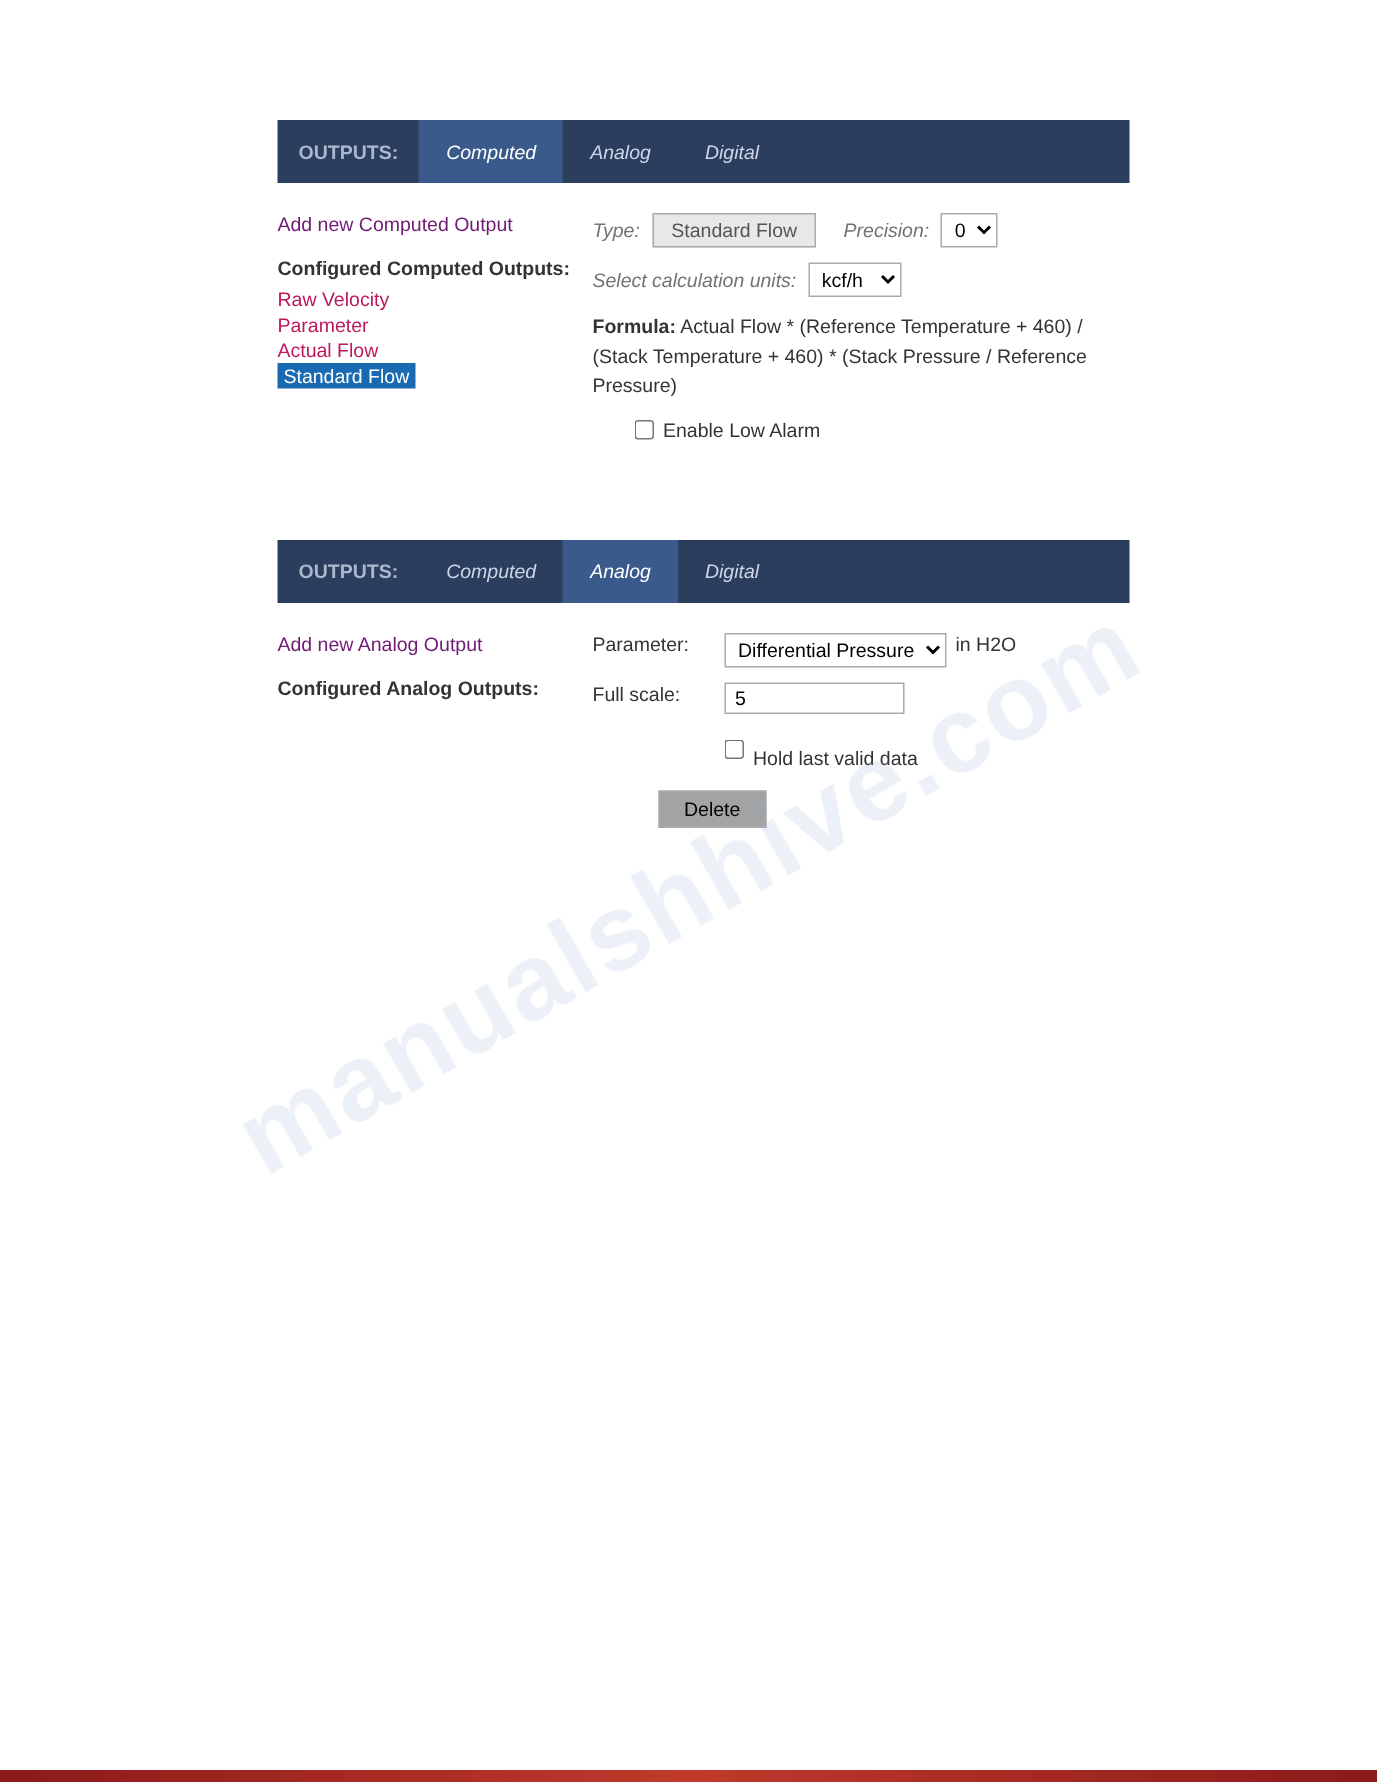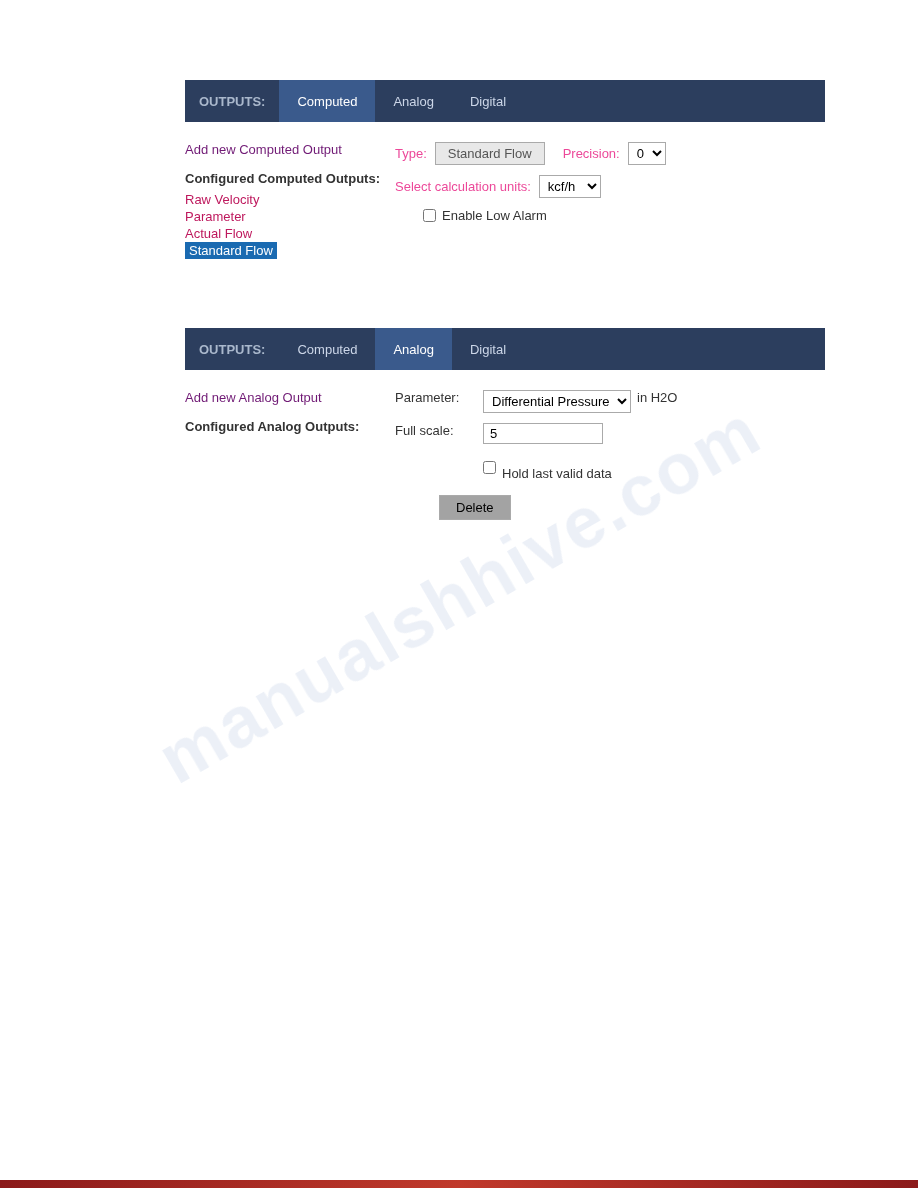--- a/index.html
+++ b/index.html
@@ -17,21 +17,21 @@
     }
 
     
     .tab-bar {
       display: flex;
       align-items: center;
       background: #2c3e5e;
       padding: 0 0 0 0;
       height: 42px;
       margin-left: 185px;
-      width: 640px;
+      width: 568px;
     }
 
     .tab-bar .outputs-label {
       color: #aab8cc;
       font-size: 13px;
       font-weight: bold;
       padding: 0 14px;
       height: 100%;
       display: flex;
       align-items: center;
@@ -40,20 +40,21 @@
     .tab-item {
       color: #ccd6e8;
       font-size: 13px;
       padding: 0 18px;
       height: 100%;
       display: flex;
       align-items: center;
       cursor: pointer;
       border: none;
       background: transparent;
+      font-style: italic;
     }
 
     
     .section {
       margin-left: 185px;
       width: 542px;
       padding: 20px 0 30px 0;
     }
 
     .add-link {
@@ -107,21 +108,22 @@
     .field-row {
       display: flex;
       align-items: center;
       margin-bottom: 10px;
       flex-wrap: wrap;
     }
 
     .field-label {
       font-size: 13px;
       margin-right: 8px;
-      color: #ec4899;
+      color: #737373;
+      font-style: italic;
     }
 
     .type-btn {
       background: #e8e8e8;
       border: 1px solid #aaa;
       padding: 3px 12px;
       font-size: 13px;
       cursor: default;
       color: #555;
     }
@@ -295,20 +297,24 @@
           <div class="field-row">
             <span class="field-label">Select calculation units:</span>
             <select class="small-select">
               <option>kcf/h</option>
               <option>scf/h</option>
               <option>mcf/h</option>
               <option>m3/h</option>
             </select>
           </div>
 
+          <div class="formula-text">
+            <strong>Formula:</strong>
+            <span>Actual Flow * (Reference Temperature + 460) / (Stack Temperature + 460) * (Stack Pressure / Reference Pressure)</span>
+          </div>
 
           <div class="checkbox-row">
             <input type="checkbox" id="low-alarm" style="">
             <label for="low-alarm">Enable Low Alarm</label>
           </div>
         </div>
       </div>
     </div>
   </div>
 

